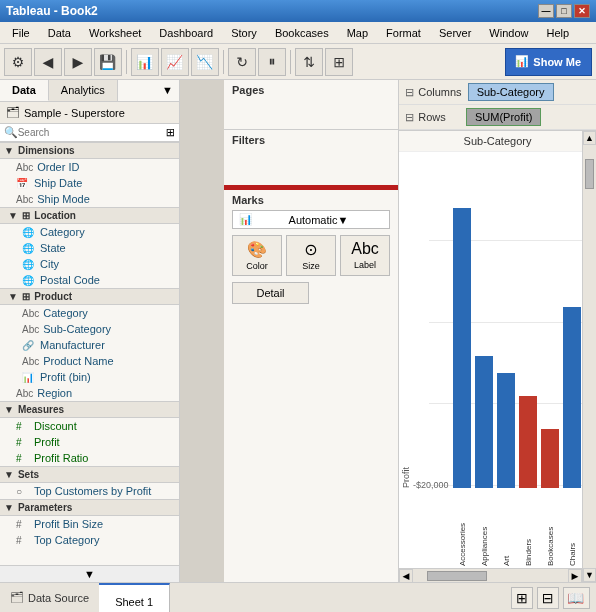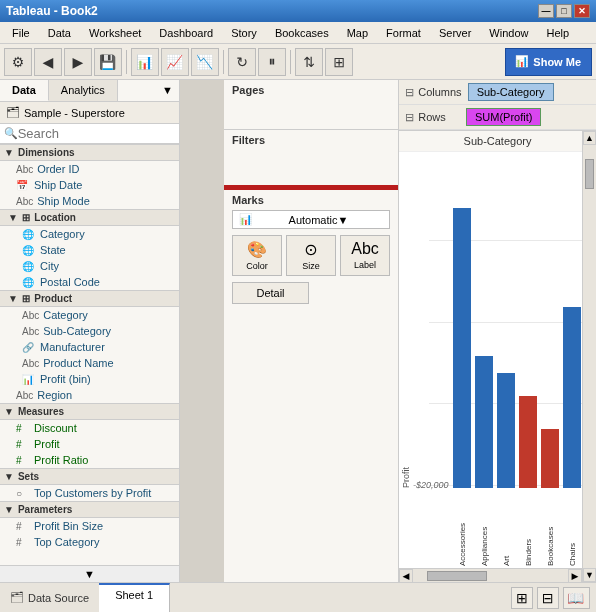--- a/index.html
+++ b/index.html
@@ -26,21 +26,21 @@
 
     
     .left-panel { width: 180px; background: #f8f6f2; border-right: 1px solid #ccc; display: flex; flex-direction: column; overflow: hidden; }
     .panel-tabs { display: flex; border-bottom: 1px solid #ccc; }
     .panel-tab { padding: 4px 12px; font-size: 11px; cursor: pointer; background: #e8e4dc; border-right: 1px solid #ccc; }
     .panel-tab.active { background: #f8f6f2; border-bottom: 1px solid #f8f6f2; font-weight: bold; }
     .panel-close { margin-left: auto; padding: 4px 6px; cursor: pointer; font-size: 11px; }
 
     .data-source-label { padding: 4px 6px; font-size: 11px; background: #f0ece4; border-bottom: 1px solid #ccc; display: flex; align-items: center; gap: 4px; }
     .search-bar { display: flex; align-items: center; padding: 2px 4px; border-bottom: 1px solid #ccc; background: white; }
-    .search-input { flex: 1; border: none; outline: none; font-size: 13px; background: transparent; }
+    .search-input { flex: 1; border: none; outline: none; font-size: 10px; background: transparent; }
     .field-list { overflow-y: auto; flex: 1; }
     .field-item { padding: 2px 6px 2px 16px; font-size: 11px; display: flex; align-items: center; gap: 4px; cursor: pointer; color: #1a5276; }
     .field-item .type-icon { font-size: 10px; color: #666; min-width: 14px; }
     .field-item.measure { color: #006400; padding-left: 16px; }
     .field-item.measure .type-icon { color: #006400; }
     .section-header { padding: 2px 4px; font-size: 10px; font-weight: bold; color: #333; background: #e8e4dc; border-bottom: 1px solid #ccc; border-top: 1px solid #ccc; display: flex; align-items: center; gap: 4px; cursor: pointer; }
     .scroll-arrow { display: flex; justify-content: center; background: #eee; border-top: 1px solid #ccc; cursor: pointer; padding: 2px; }
 
     
     .center-panel { width: 175px; background: #f8f6f2; border-right: 1px solid #ccc; display: flex; flex-direction: column; margin-left: 44px; }
@@ -53,30 +53,30 @@
     .marks-grid { display: grid; grid-template-columns: 1fr 1fr 1fr; gap: 4px; margin-bottom: 6px; }
     .mark-btn { border: 1px solid #bbb; background: #f0ece4; padding: 4px 2px; display: flex; flex-direction: column; align-items: center; font-size: 9px; cursor: pointer; gap: 2px; }
     .mark-btn-row { display: grid; grid-template-columns: 1fr 1fr; gap: 4px; }
     .mark-btn-wide { border: 1px solid #bbb; background: #f0ece4; padding: 4px 8px; display: flex; align-items: center; justify-content: center; font-size: 11px; cursor: pointer; }
 
     
     .right-panel { flex: 1; display: flex; flex-direction: column; background: #f8f6f2; }
     .shelf-area { background: #f0ece4; border-bottom: 1px solid #ccc; }
     .shelf-row { display: flex; align-items: center; padding: 3px 6px; border-bottom: 1px solid #ddd; gap: 6px; }
     .shelf-label { font-size: 11px; color: #333; min-width: 55px; display: flex; align-items: center; gap: 4px; }
-    .shelf-pill { background: #d946ef; border: 1px solid #5a9a5a; padding: 2px 8px; font-size: 11px; cursor: pointer; }
+    .shelf-pill { background: #a3a3a3; border: 1px solid #5a9a5a; padding: 2px 8px; font-size: 11px; cursor: pointer; }
     .shelf-pill.blue { background: #a8c8e8; border: 1px solid #5a88aa; }
     .chart-area { flex: 1; position: relative; background: white; overflow: hidden; }
     .chart-title { font-size: 11px; color: #333; text-align: center; padding: 4px; background: #f8f6f2; border-bottom: 1px solid #eee; }
     .bar { background: #2a6ab5; min-width: 18px; cursor: pointer; }
     .bar-label { font-size: 9px; color: #333; writing-mode: vertical-rl; transform: rotate(180deg); min-width: 18px; display: flex; align-items: center; padding-top: 2px; }
 
     
     .status-bar { height: 30px; background: #e8e4dc; border-top: 1px solid #ccc; display: flex; align-items: center; }
-    .status-tab { padding: 4px 16px; font-size: 11px; border-right: 1px solid #bbb; cursor: pointer; height: 100%; display: flex; align-items: flex-start; }
+    .status-tab { padding: 4px 16px; font-size: 11px; border-right: 1px solid #bbb; cursor: pointer; height: 100%; display: flex; align-items: flex-end; }
     .status-tab.active { background: white; border-top: 2px solid #316ac5; }
     .status-source { padding: 4px 10px; font-size: 11px; color: #333; display: flex; align-items: center; gap: 4px; }
     .status-icons { margin-left: auto; display: flex; align-items: center; gap: 4px; padding-right: 6px; }
     .status-icon-btn { padding: 2px 4px; cursor: pointer; font-size: 14px; border: 1px solid #bbb; background: #f0ece4; }
 
     
     .vert-scroll { position: absolute; right: 0; top: 0; bottom: 0; width: 14px; background: #e8e4dc; border-left: 1px solid #ccc; display: flex; flex-direction: column; }
     .scroll-thumb { background: #bbb; height: 30px; margin: 14px 2px 0; border: 1px solid #999; }
     .scroll-arrow-btn { height: 14px; display: flex; align-items: center; justify-content: center; cursor: pointer; font-size: 9px; background: #e8e4dc; border: 1px solid #ccc; }
 
@@ -320,21 +320,21 @@
 
         <div class="grid-line" style="bottom: 20%; top: auto;"></div>
         <div class="grid-line" style="bottom: 40%; top: auto;"></div>
         <div class="grid-line" style="bottom: 60%; top: auto;"></div>
         <div class="grid-line" style="bottom: 80%; top: auto;"></div>
 
         <div style="position:absolute; left:2px; top:0; bottom:80px; display:flex; align-items:center; writing-mode:vertical-rl; transform:rotate(180deg); font-size:9px; color:#555;">
           <span>Profit</span>
         </div>
 
-        <div style="position:absolute; left:14px; bottom:78px; font-size:9px; color:#666;font-style:italic;">-$20,000</div>
+        <div style="position:absolute; left:14px; bottom:78px; font-size:9px; color:#666;">-$20,000</div>
 
         <div style="position:absolute; left:50px; right:0; top:0; bottom:80px; display:flex; align-items:flex-end; gap:4px; padding: 0 4px;">
           <div class="bar" style="height:85%; flex:1;"></div>
           <div class="bar" style="height:40%; flex:1;"></div>
           <div class="bar" style="height:35%; flex:1;"></div>
           <div class="bar" style="height:28%; flex:1; background:#c0392b;"></div>
           <div class="bar" style="height:18%; flex:1; background:#c0392b;"></div>
           <div class="bar" style="height:55%; flex:1;"></div>
           <div class="bar" style="height:95%; flex:1;"></div>
           <div class="bar" style="height:50%; flex:1;"></div>

